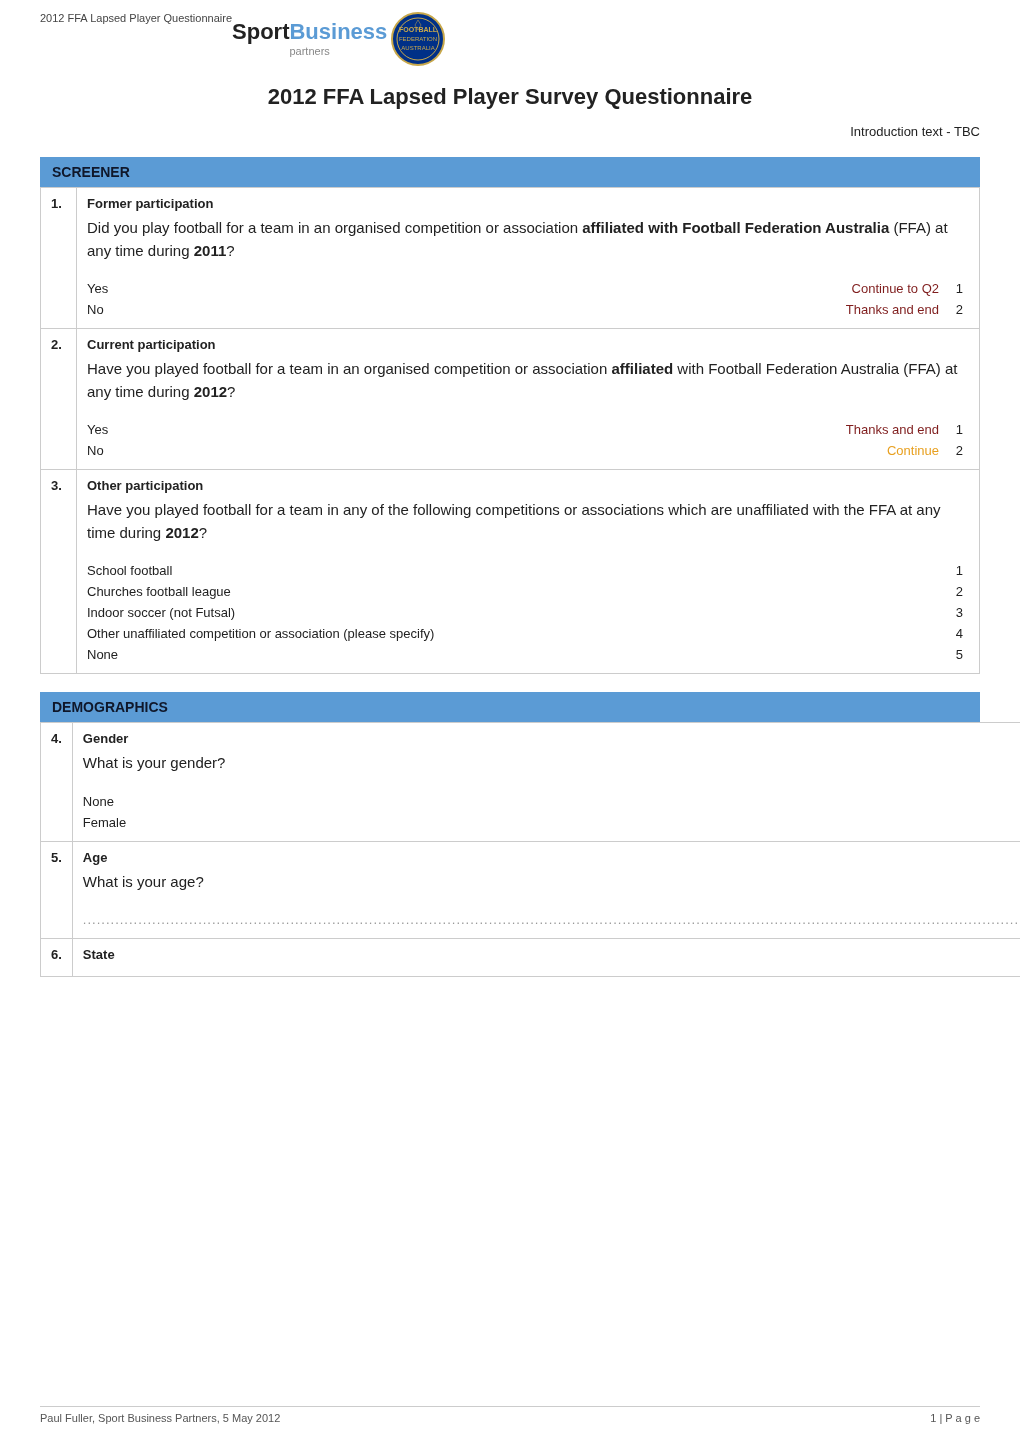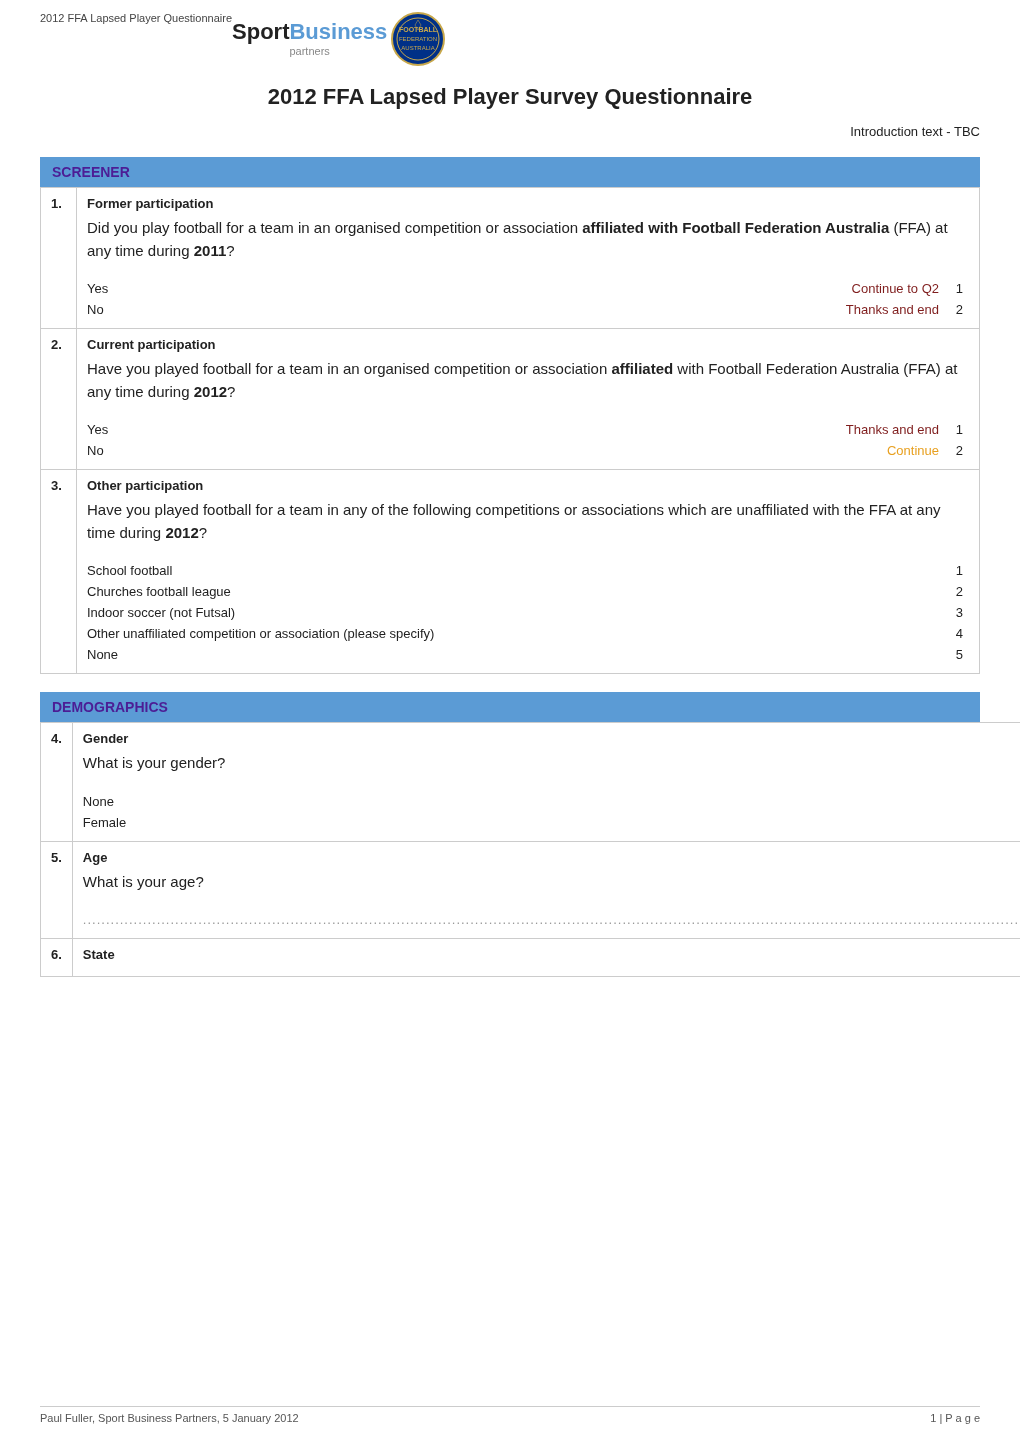--- a/index.html
+++ b/index.html
@@ -67,21 +67,21 @@
       margin: 18px 0 14px 0;
     }
     .intro-text {
       font-size: 13px;
       color: #222;
       margin-bottom: 18px;
       text-align: right;
     }
     .section-header {
       background: #5b9bd5;
-      color: #4c1d95;
+      color: #0f172a;
       font-size: 14px;
       font-weight: bold;
       padding: 7px 12px;
       margin-bottom: 0;
     }
     .questions-table {
       width: 100%;
       border-collapse: collapse;
       margin-bottom: 18px;
     }
@@ -330,15 +330,15 @@
           <div class="q-title">State</div>
         </td>
       </tr>
     </tbody>
       </table>
   </div>
 
 </div>
 
 <div class="page-footer">
-  <span>Paul Fuller, Sport Business Partners, 5 January 2012</span>
+  <span>Paul Fuller, Sport Business Partners, 5 May 2012</span>
   <span>1 | P a g e</span>
 </div>
 
 </body></html>

